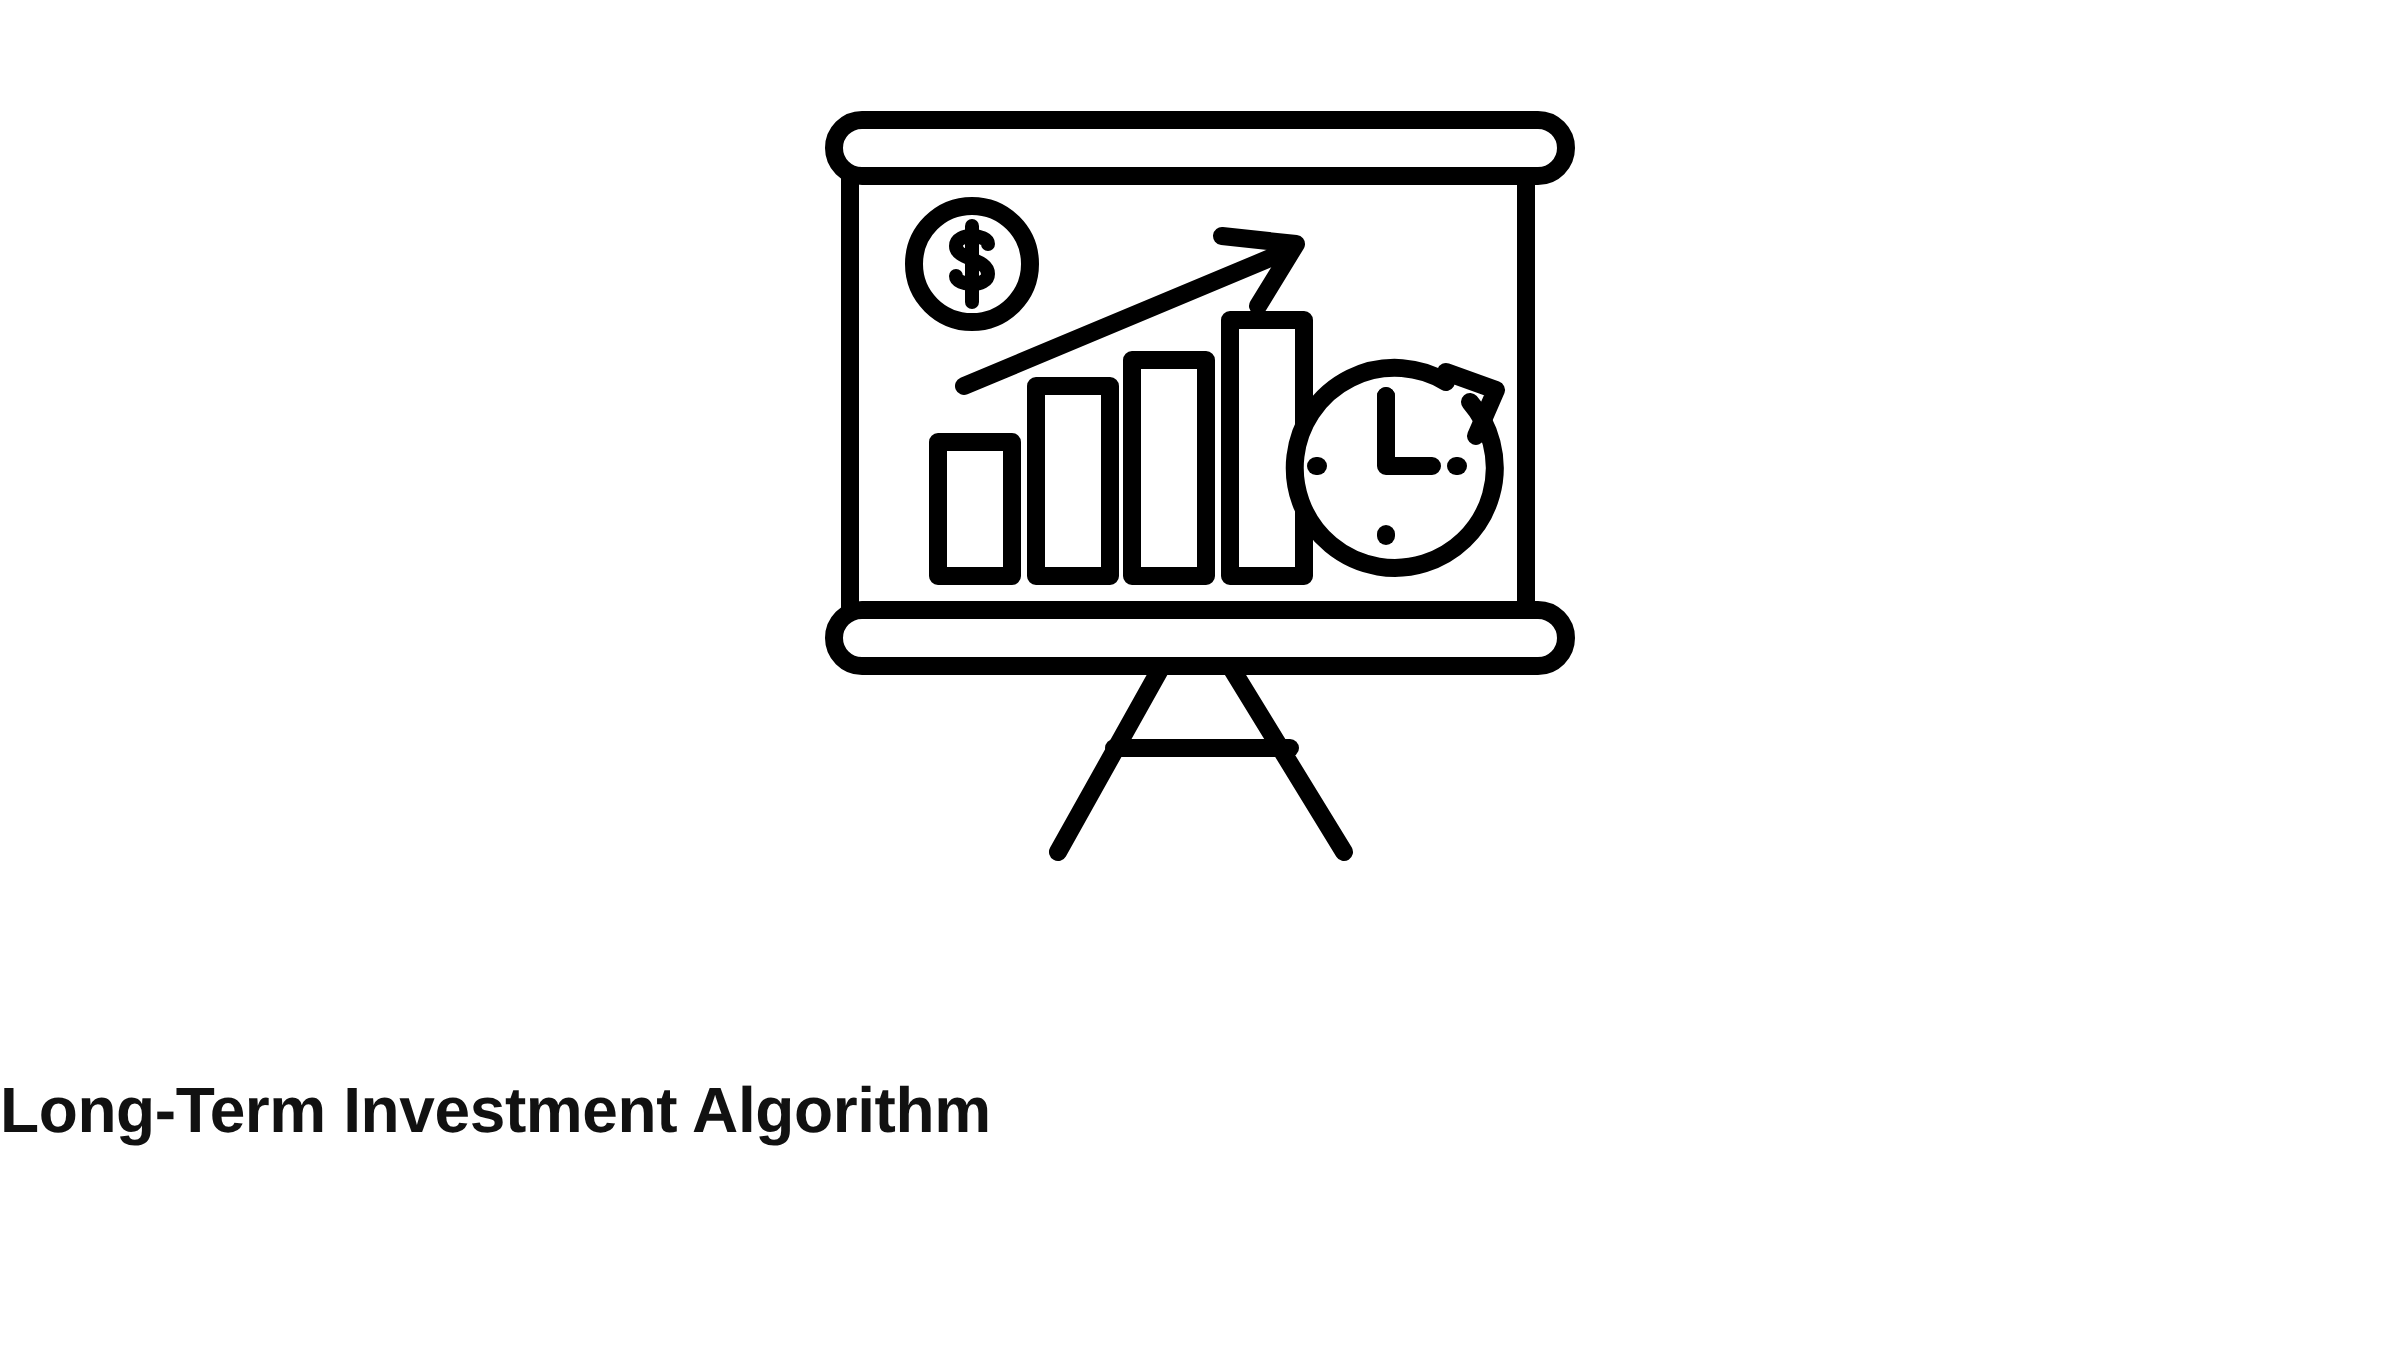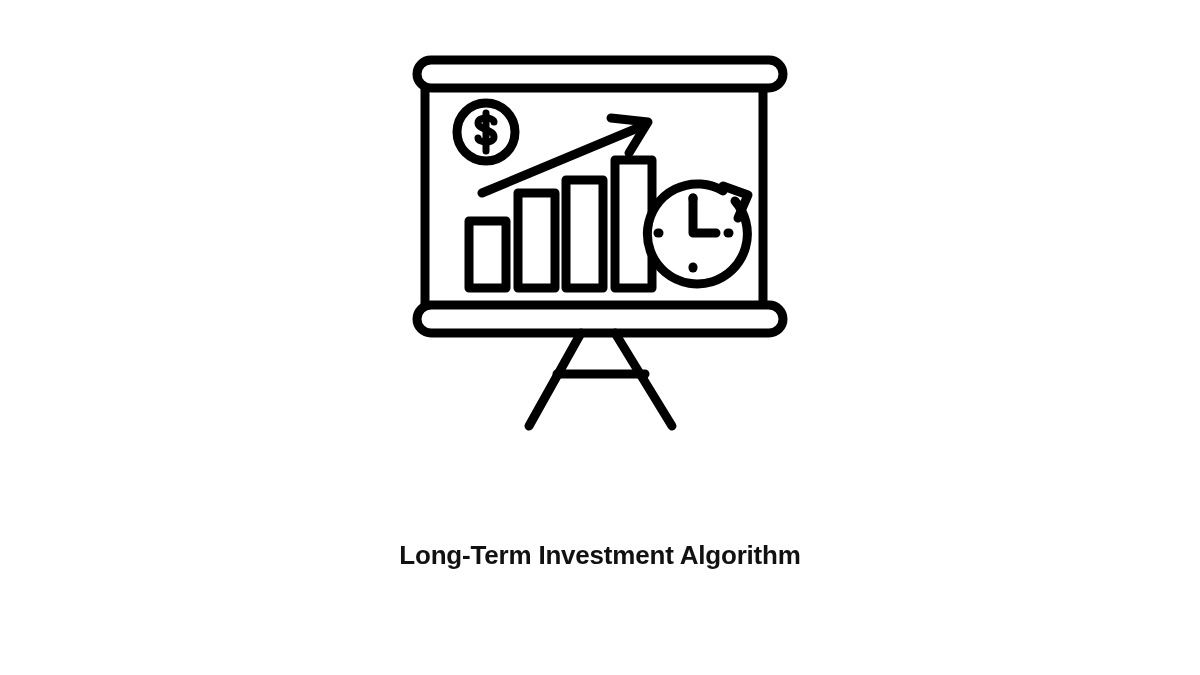--- a/index.html
+++ b/index.html
@@ -31,23 +31,22 @@
     justify-content: center;
   }
   .illustration svg {
     display: block;
   }
   .caption {
     position: absolute;
     left: 0;
     top: 535px;
     width: 1200px;
-    text-align: center;
     font-family: "Liberation Sans", sans-serif;
-    font-size: 26px;
+    font-size: 32px;
     font-weight: bold;
     letter-spacing: -0.2px;
     color: #111111;
     line-height: 40px;
     white-space: nowrap;
   }
 </style>
 </head>
 <body>
 

